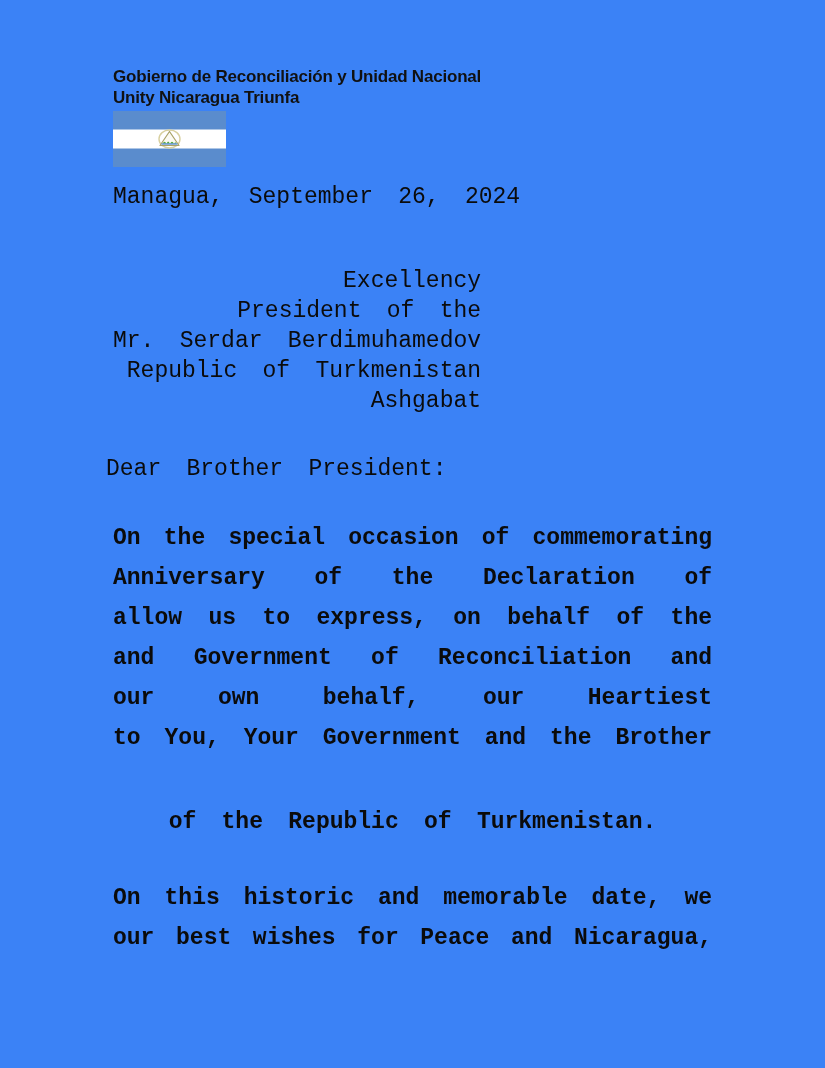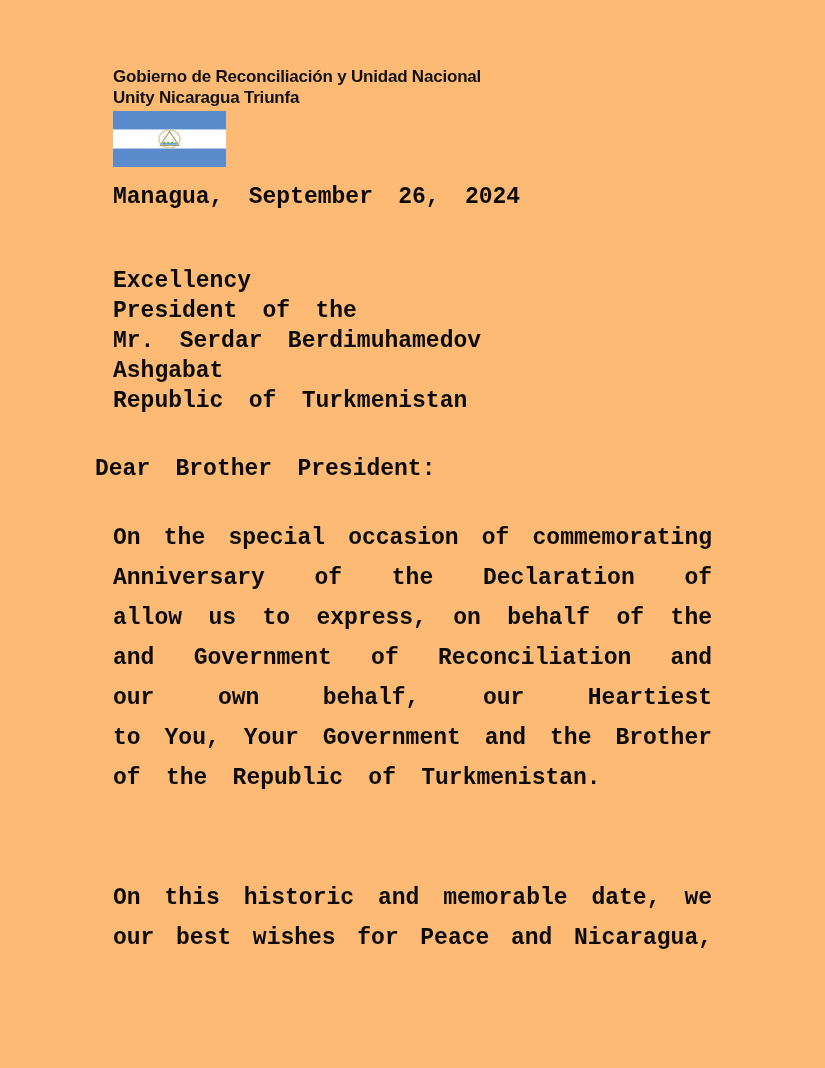--- a/index.html
+++ b/index.html
@@ -4,21 +4,21 @@
 <style>
   html, body {
     margin: 0;
     padding: 0;
     background: #ffffff;
   }
   .page {
     position: relative;
     width: 825px;
     height: 1068px;
-    background: #fdba74;
+    background: #3b82f6;
     overflow: hidden;
     color: #0b0b0b;
   }
   
   .org {
     position: absolute;
     left: 113px;
     top: 66px;
     font-family: "Liberation Sans", "DejaVu Sans", sans-serif;
     font-weight: bold;
@@ -33,29 +33,29 @@
     position: absolute;
     left: 113px;
     top: 111px;
     width: 113px;
     height: 56px;
     display: block;
   }
   
   .mono {
     font-family: "Liberation Mono", "DejaVu Sans Mono", monospace;
-    font-weight: bold;
+    font-weight: normal;
     font-size: 23px;
     color: #0b0b0b;
     white-space: nowrap;
   }
   .sp { word-spacing: 0.5em; }
   .dateline   { position: absolute; left: 113px; top: 182px; line-height: 30px; }
-  .recipient  { position: absolute; left: 113px; top: 266px; line-height: 30px; }
-  .salutation { position: absolute; left: 95px; top: 454px; line-height: 30px; }
+  .recipient  { position: absolute; left: 113px; top: 266px; line-height: 30px; text-align: right; }
+  .salutation { position: absolute; left: 106px; top: 454px; line-height: 30px; }
   .para {
     position: absolute;
     left: 113px;
     width: 599px;
     font-family: "Liberation Mono", "DejaVu Sans Mono", monospace;
     font-weight: bold;
     font-size: 23px;
     color: #0b0b0b;
   }
   .p1 { top: 518px; }
@@ -63,22 +63,23 @@
   .line {
     height: 40px;
     line-height: 40px;
     overflow: hidden;
   }
   .just {
     text-align: justify;
     text-align-last: justify;
   }
   .lastline {
-    text-align: left;
+    text-align: center;
     white-space: nowrap;
+    margin-top: 44px;
   }
 </style>
 </head>
 <body>
 
 <div class="page">
 
   <div class="org">
     <div>Gobierno de Reconciliación y Unidad Nacional</div>
     <div>Unity Nicaragua Triunfa</div>
@@ -94,22 +95,22 @@
       <rect x="48.5" y="32.2" width="16" height="1.6" fill="#6f9fd8"></rect>
     </g>
   </svg>
 
   <div class="mono sp dateline">Managua, September 26, 2024</div>
 
   <div class="mono sp recipient">
     <div>Excellency</div>
     <div>President of the</div>
     <div>Mr. Serdar Berdimuhamedov</div>
+    <div>Republic of Turkmenistan</div>
     <div>Ashgabat</div>
-    <div>Republic of Turkmenistan</div>
   </div>
 
   <div class="mono sp salutation">Dear Brother President:</div>
 
   <div class="para p1">
     <div class="line just"><span>On the special occasion of commemorating the 29</span></div>
     <div class="line just">Anniversary of the Declaration of Independence,</div>
     <div class="line just">allow us to express, on behalf of the People</div>
     <div class="line just">and Government of Reconciliation and National</div>
     <div class="line just">our own behalf, our Heartiest Congratulations</div>

